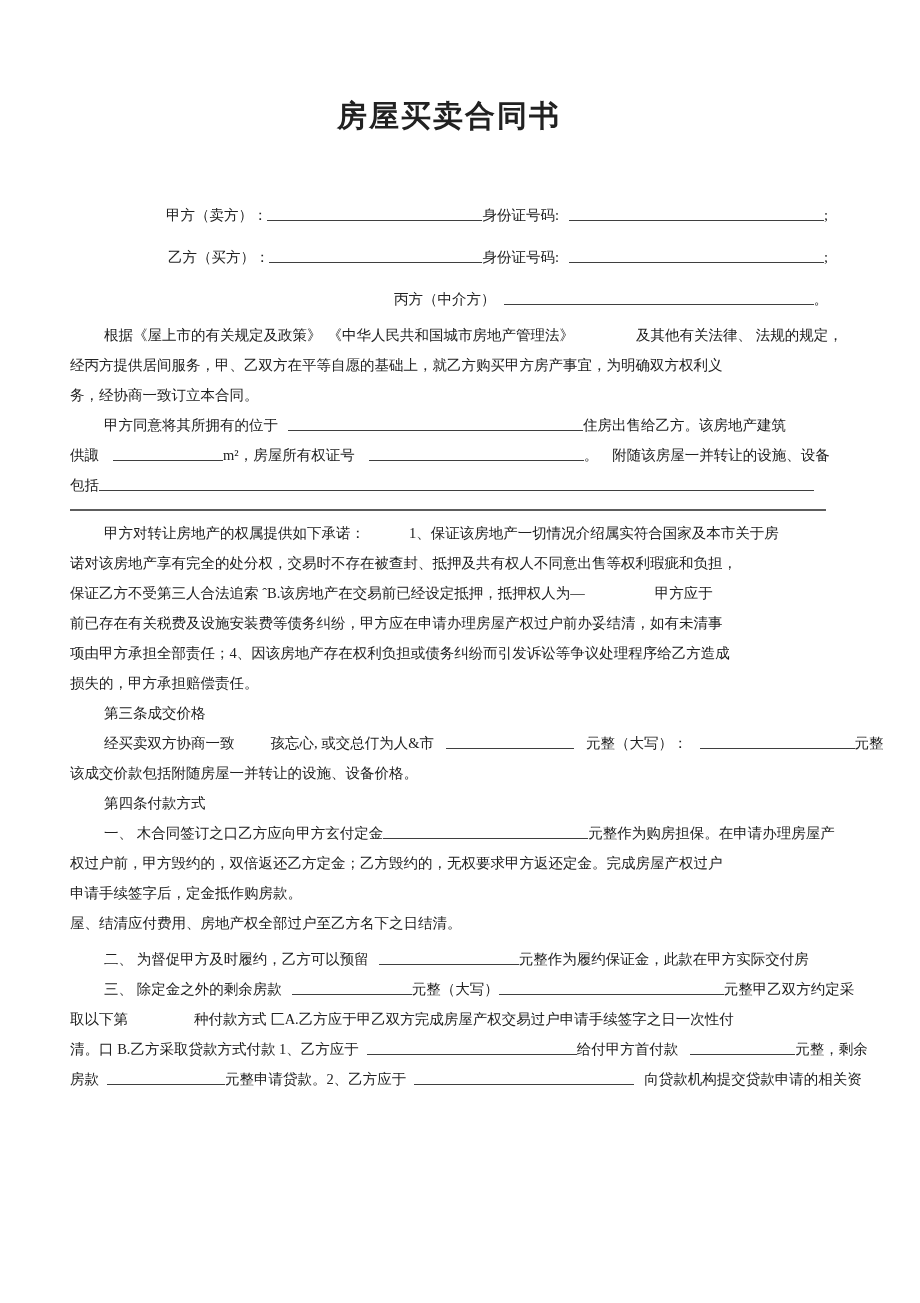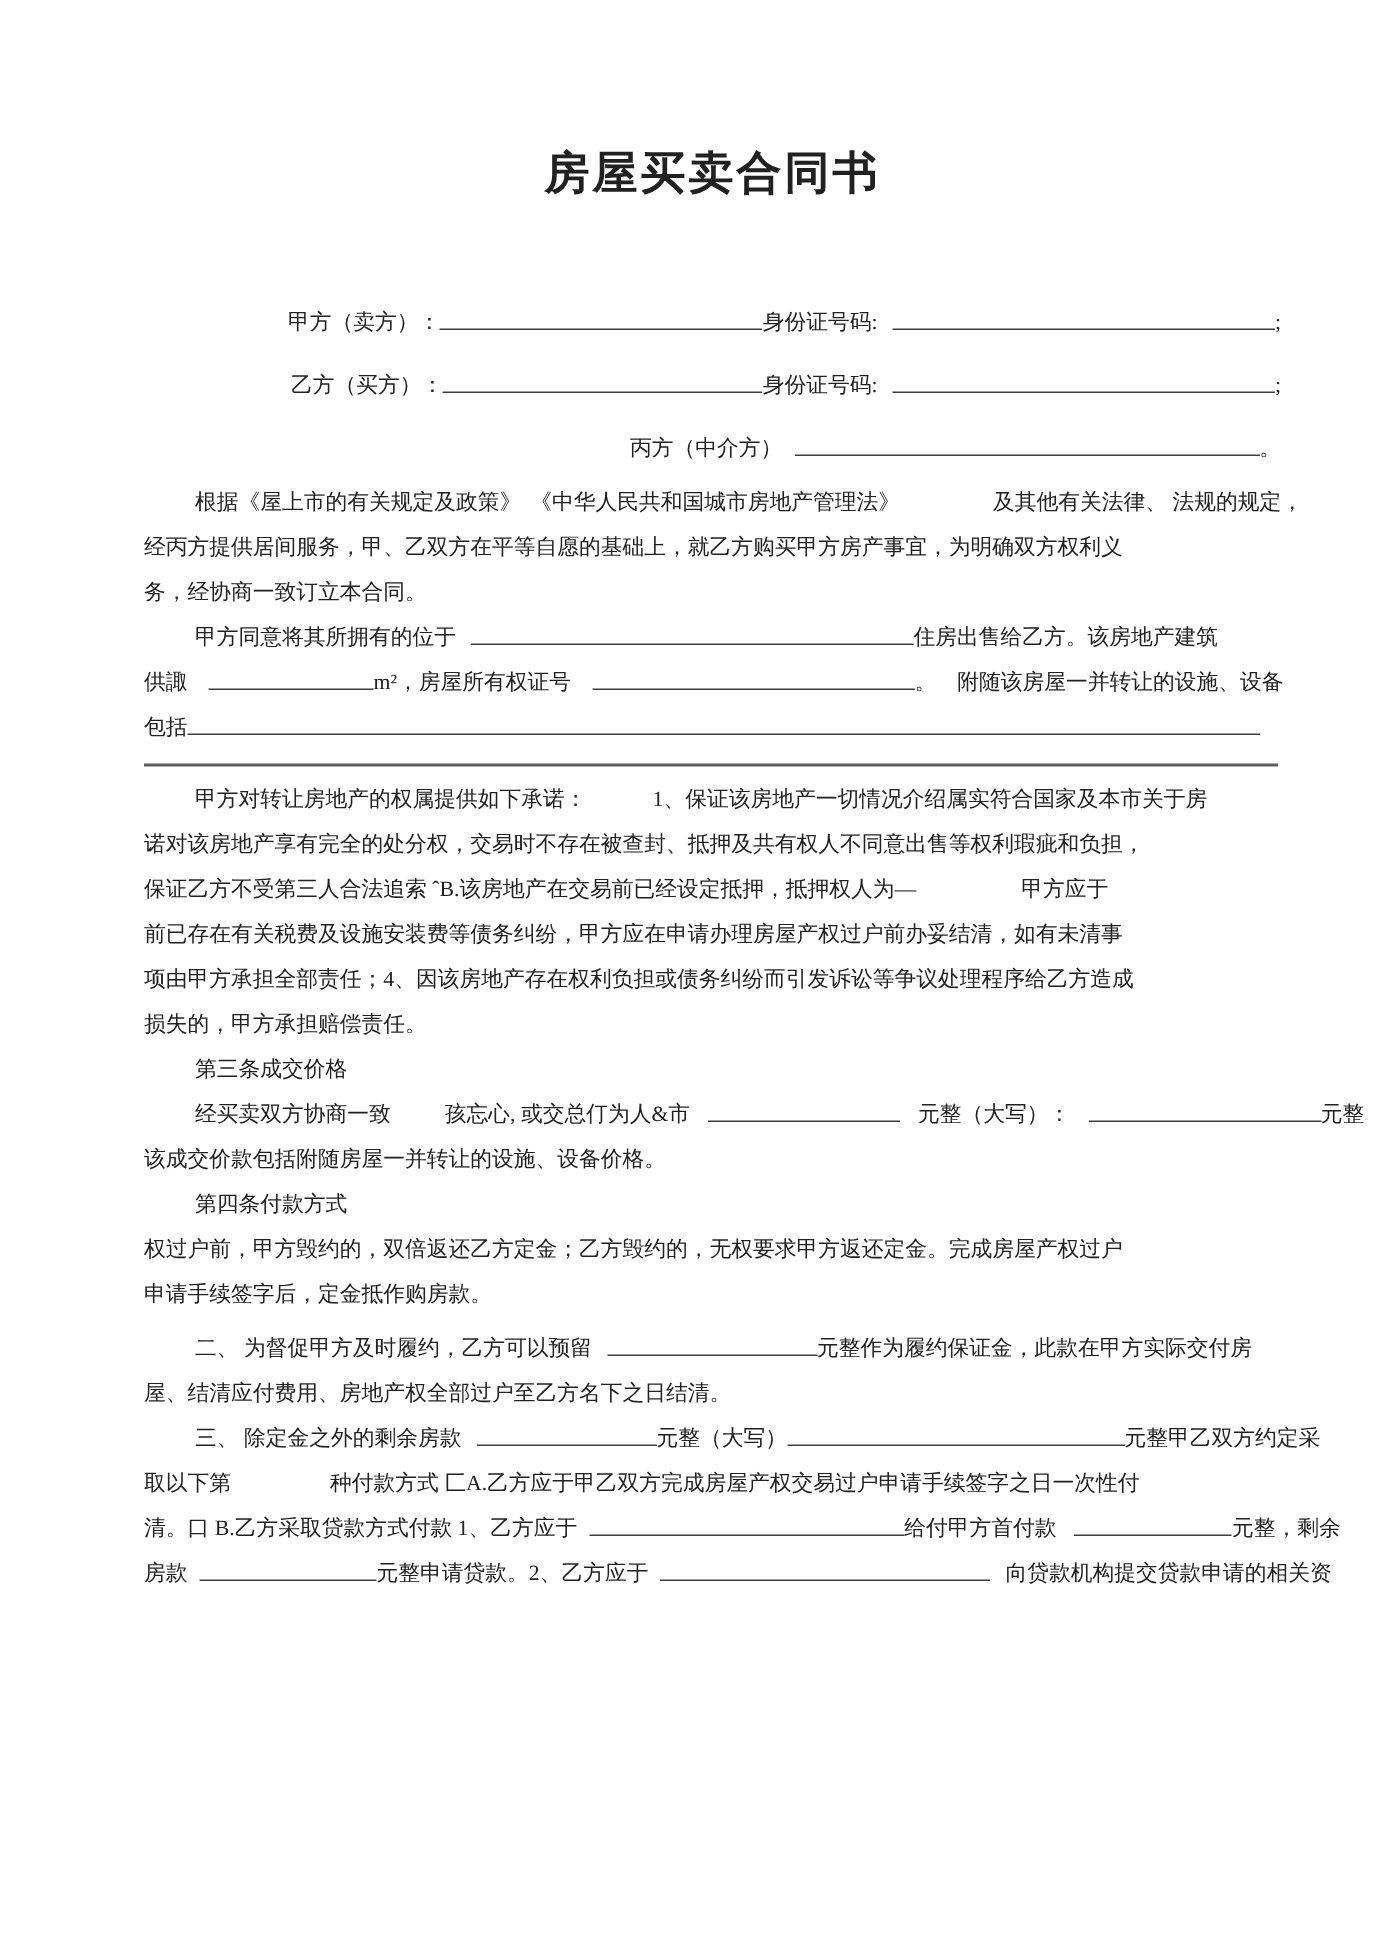--- a/index.html
+++ b/index.html
@@ -2,21 +2,21 @@
 <html style="--page-bg: #ffffff; --text-color: #212121; --line-color: #3f3f3f; --divider-color: #5d5d5d;"><head>
 <meta charset="utf-8">
 <style>
   html,body{margin:0;padding:0;background:#e9e9e9;}
   .page{
     width:920px;height:1303px;background:var(--page-bg,#ffffff);
     position:relative;overflow:hidden;margin:0 auto;
     font-family:"Liberation Serif","DejaVu Serif",serif;
     color:var(--text-color,#212121);
   }
-  .content{position:absolute;left:96px;top:0;width:758px;}
+  .content{position:absolute;left:70px;top:0;width:758px;}
   .doc-title{
     margin:94px 0 0;text-align:center;font-size:30px;line-height:44px;
     font-weight:700;letter-spacing:2px;
   }
   .doc-body{margin-top:56px;}
   .line{font-size:14.5px;line-height:30px;height:30px;white-space:nowrap;}
   .line.party{line-height:42px;height:42px;text-align:right;}
   .indent{padding-left:34px;}
   .run{display:inline;}
   .blank{
@@ -50,23 +50,24 @@
         <div class="line body indent"><span class="run">甲方对转让房地产的权属提供如下承诺：</span><span class="gapspan" style="width: 44px;"></span><span class="run">1、保证该房地产一切情况介绍属实符合国家及本市关于房</span></div>
         <div class="line body"><span class="run">诺对该房地产享有完全的处分权，交易时不存在被查封、抵押及共有权人不同意出售等权利瑕疵和负担，</span></div>
         <div class="line body"><span class="run">保证乙方不受第三人合法追索 ˆB.该房地产在交易前已经设定抵押，抵押权人为—</span><span class="gapspan" style="width: 70px;"></span><span class="run">甲方应于</span></div>
         <div class="line body"><span class="run">前已存在有关税费及设施安装费等债务纠纷，甲方应在申请办理房屋产权过户前办妥结清，如有未清事</span></div>
         <div class="line body"><span class="run">项由甲方承担全部责任；4、因该房地产存在权利负担或债务纠纷而引发诉讼等争议处理程序给乙方造成</span></div>
         <div class="line body"><span class="run">损失的，甲方承担赔偿责任。</span></div>
         <div class="line body indent"><span class="run">第三条成交价格</span></div>
         <div class="line body indent"><span class="run">经买卖双方协商一致</span><span class="gapspan" style="width: 36px;"></span><span class="run">孩忘心, 或交总仃为人&amp;市</span><span class="gapspan" style="width: 12px;"></span><span class="blank" style="width: 128px;"></span><span class="gapspan" style="width: 12px;"></span><span class="run">元整（大写）：</span><span class="gapspan" style="width: 12px;"></span><span class="blank" style="width: 155px;"></span><span class="run">元整</span></div>
         <div class="line body"><span class="run">该成交价款包括附随房屋一并转让的设施、设备价格。</span></div>
         <div class="line body indent"><span class="run">第四条付款方式</span></div>
+        <div class="line body indent"><span class="run">一、 木合同签订之口乙方应向甲方玄付定金</span><span class="blank" style="width: 205px;"></span><span class="run">元整作为购房担保。在申请办理房屋产</span></div>
         <div class="line body"><span class="run">权过户前，甲方毁约的，双倍返还乙方定金；乙方毁约的，无权要求甲方返还定金。完成房屋产权过户</span></div>
         <div class="line body"><span class="run">申请手续签字后，定金抵作购房款。</span></div>
+        <div class="line body"><span class="run">屋、结清应付费用、房地产权全部过户至乙方名下之日结清。</span></div>
         <div class="line body indent" style="margin-top: 6px;"><span class="run">二、 为督促甲方及时履约，乙方可以预留</span><span class="gapspan" style="width: 10px;"></span><span class="blank" style="width: 140px;"></span><span class="run">元整作为履约保证金，此款在甲方实际交付房</span></div>
-        <div class="line body"><span class="run">屋、结清应付费用、房地产权全部过户至乙方名下之日结清。</span></div>
         <div class="line body indent"><span class="run">三、 除定金之外的剩余房款</span><span class="gapspan" style="width: 10px;"></span><span class="blank" style="width: 120px;"></span><span class="run">元整（大写）</span><span class="blank" style="width: 225px;"></span><span class="run">元整甲乙双方约定采</span></div>
         <div class="line body"><span class="run">取以下第</span><span class="gapspan" style="width: 66px;"></span><span class="run">种付款方式 匚A.乙方应于甲乙双方完成房屋产权交易过户申请手续签字之日一次性付</span></div>
         <div class="line body"><span class="run">清。口 B.乙方采取贷款方式付款 1、乙方应于</span><span class="gapspan" style="width: 8px;"></span><span class="blank" style="width: 210px;"></span><span class="run">给付甲方首付款</span><span class="gapspan" style="width: 12px;"></span><span class="blank" style="width: 105px;"></span><span class="run">元整，剩余</span></div>
         <div class="line body"><span class="run">房款</span><span class="gapspan" style="width: 8px;"></span><span class="blank" style="width: 118px;"></span><span class="run">元整申请贷款。2、乙方应于</span><span class="gapspan" style="width: 8px;"></span><span class="blank" style="width: 220px;"></span><span class="gapspan" style="width: 10px;"></span><span class="run">向贷款机构提交贷款申请的相关资</span></div>
       </div>
   </div>
 </div>
 
 </body></html>

